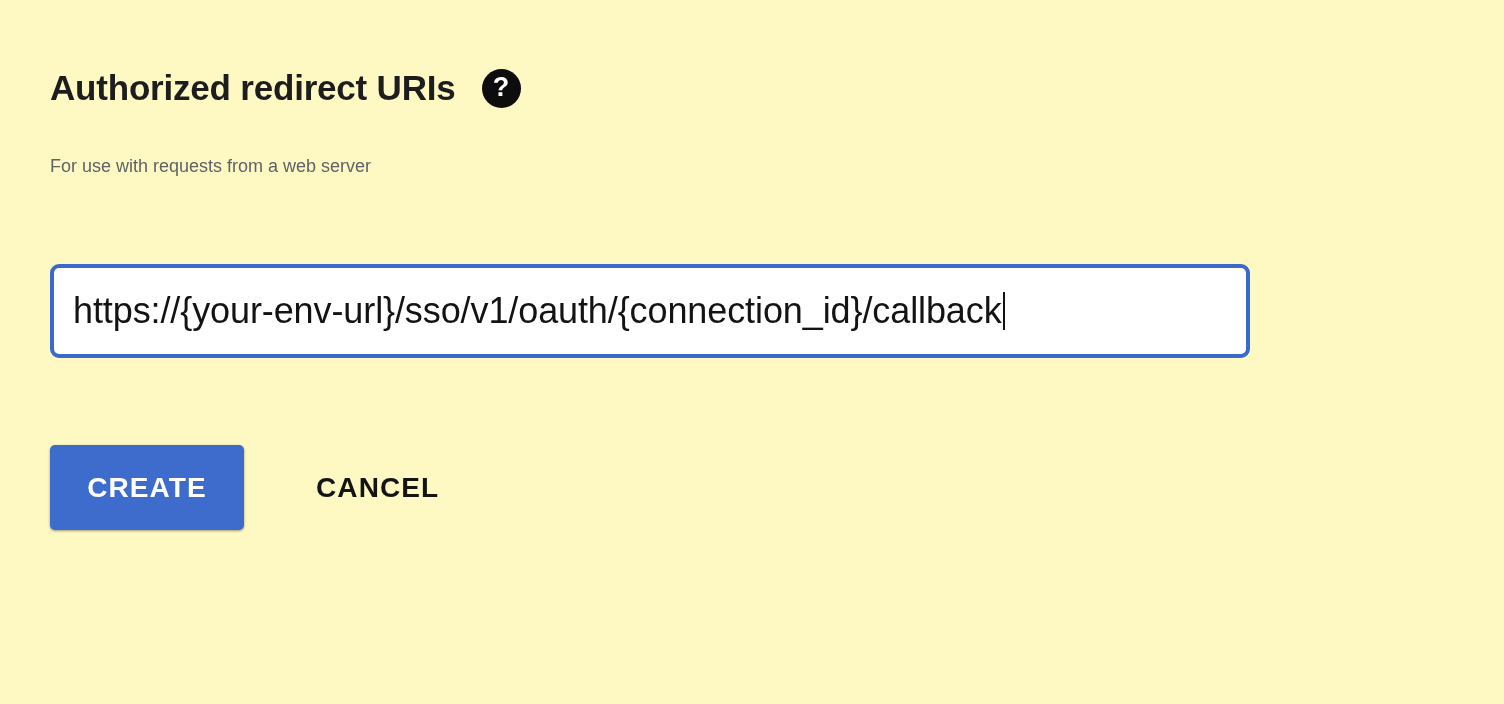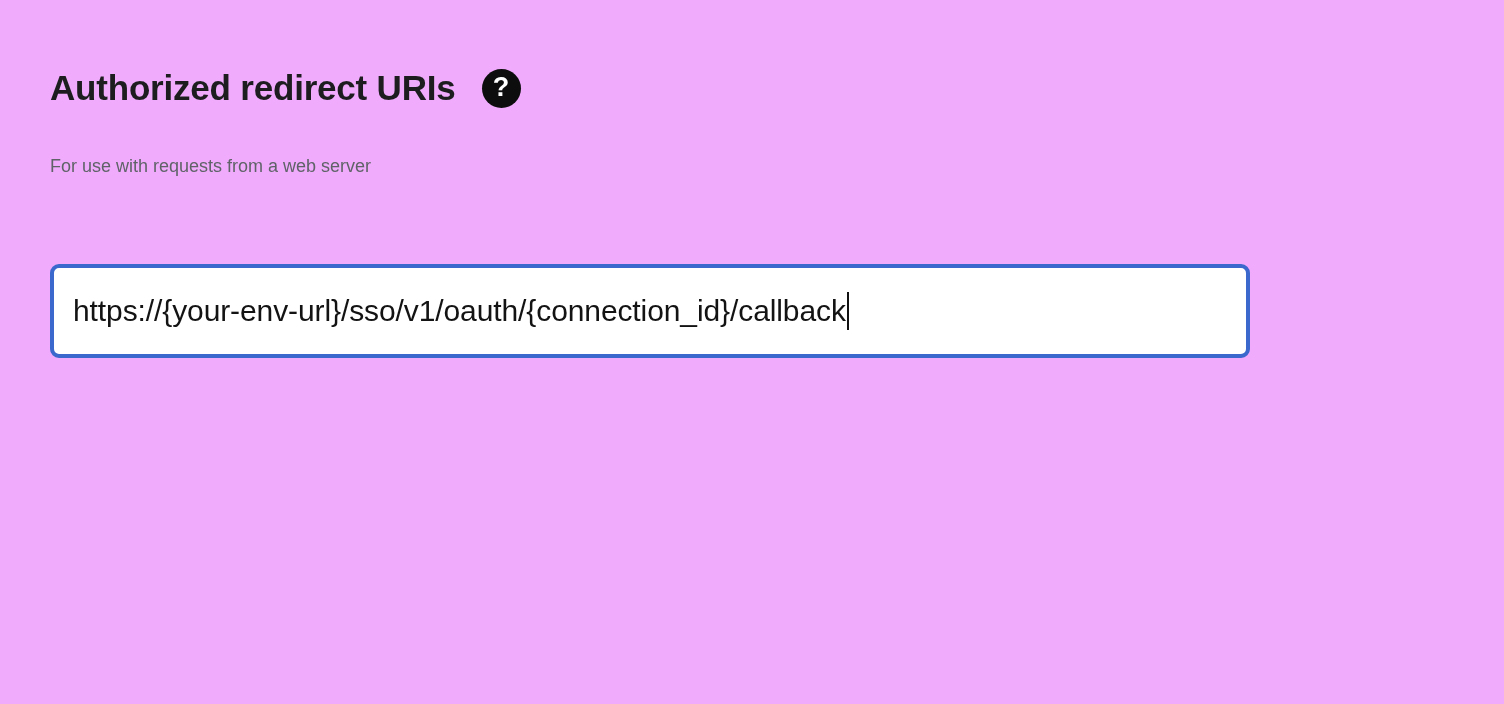--- a/index.html
+++ b/index.html
@@ -13,21 +13,21 @@
     background: #fdfdfd;
     font-family: "Liberation Sans", sans-serif;
     -webkit-font-smoothing: antialiased;
     overflow: hidden;
   }
 
   #page {
     position: relative;
     width: 1504px;
     height: 704px;
-    background: #f0abfc;
+    background: #fef9c3;
   }
 
   
   .section-head {
     position: absolute;
     left: 50px;
     top: 62px;
     display: flex;
     align-items: center;
     gap: 26px;
@@ -86,21 +86,21 @@
     cursor: text;
   }
   .uri-text-wrap {
     display: flex;
     align-items: center;
     padding-left: 19px;
     white-space: nowrap;
     overflow: hidden;
   }
   .uri-text {
-    font-size: 30px;
+    font-size: 36px;
     color: #131313;
     line-height: 40px;
     letter-spacing: -0.1px;
     white-space: nowrap;
   }
   .caret {
     display: inline-block;
     width: 2px;
     height: 38px;
     background: #111111;
@@ -164,15 +164,17 @@
   <div class="section-sub">For use with requests from a web server</div>
 
   <div class="uri-field">
     <div class="uri-text-wrap">
       <span class="uri-text" title="https://{your-env-url}/sso/v1/oauth/{connection_id}/callback">https://{your-env-url}/sso/v1/oauth/{connection_id}/callback</span>
       <span class="caret"></span>
     </div>
   </div>
 
   <div class="actions">
+    <button class="btn-create">CREATE</button>
+    <button class="btn-cancel">CANCEL</button>
   </div>
 
 </div>
 
 </body></html>

